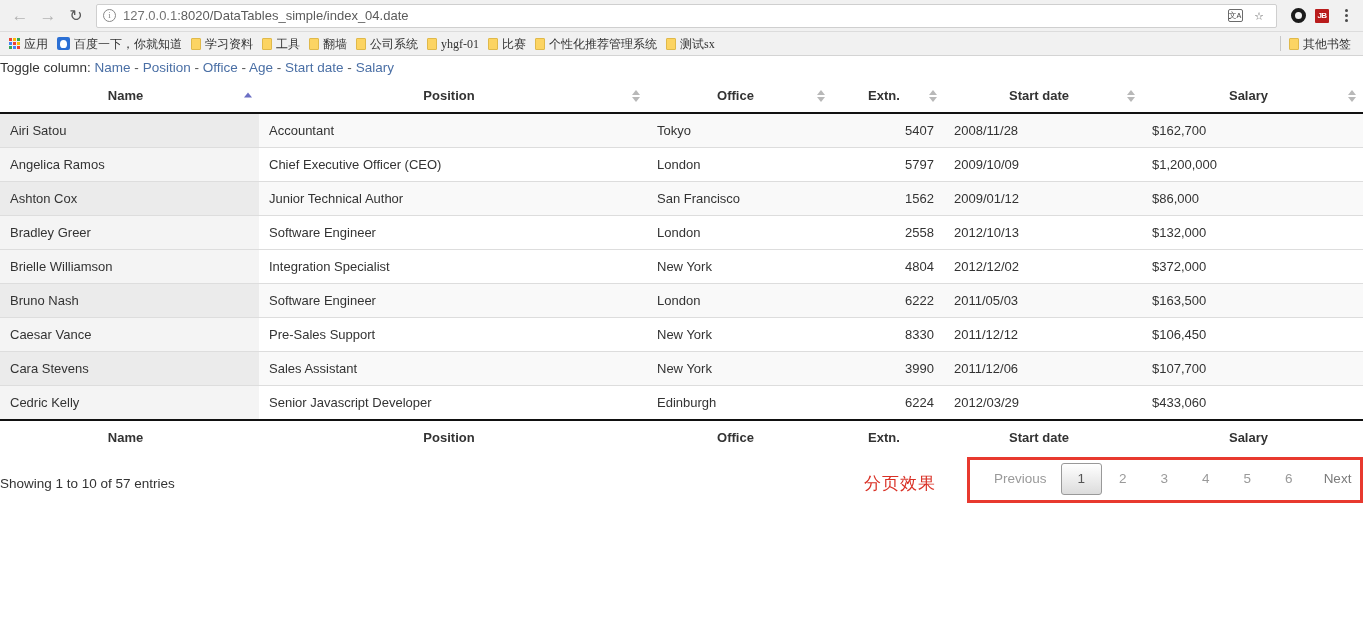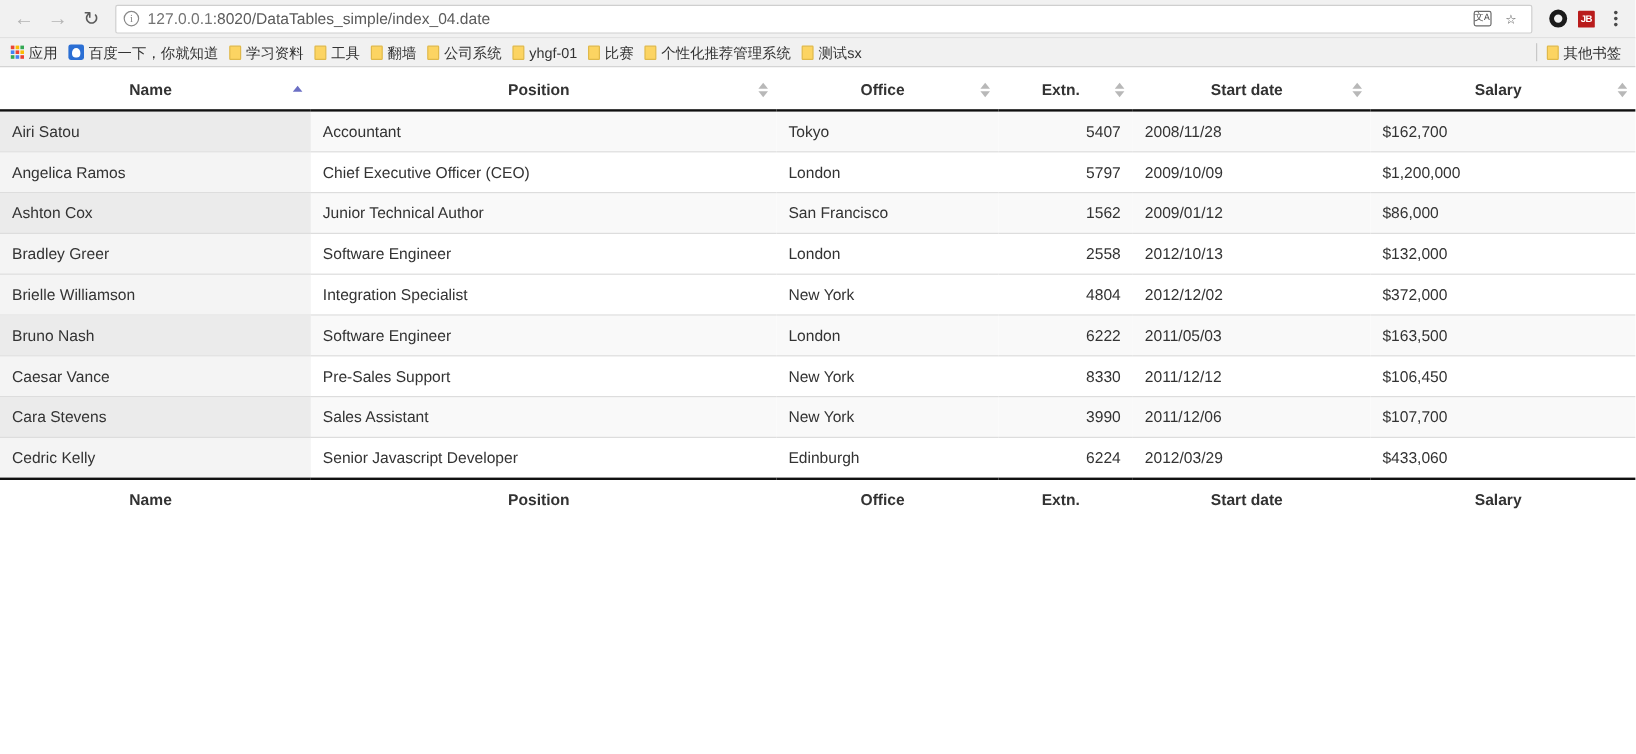--- a/index.html
+++ b/index.html
@@ -107,21 +107,21 @@
     color: #333;
     overflow: hidden;
     white-space: nowrap;
   }
   .bm {
     display: flex; align-items: center;
     padding: 2px 6px 2px 3px;
     flex: 0 0 auto;
     max-width: none;
   }
-  .bm-label { margin-left: 4px; line-height: 1; }
+  .bm-label { margin-left: 4px; line-height: 1; font-family: Liberation Serif, serif; }
   .apps-grid {
     width: 11px; height: 11px;
     display: grid;
     grid-template-columns: repeat(3, 3px);
     grid-template-rows: repeat(3, 3px);
     gap: 1px;
   }
   .apps-grid i { display: block; width: 3px; height: 3px; }
   .folder-ico {
     width: 10px; height: 12px;
@@ -430,20 +430,34 @@
   <div class="bm-spacer"></div>
   <div class="bm-divider"></div>
   <div class="bm">
     <span class="folder-ico"></span>
     <span class="bm-label">其他书签</span>
   </div>
 </div>
 
 <div class="page">
 
+  <div class="toggle-line">
+    <span>Toggle column:</span>
+    <a href="#">Name</a>
+    <span class="toggle-sep">-</span>
+    <a href="#">Position</a>
+    <span class="toggle-sep">-</span>
+    <a href="#">Office</a>
+    <span class="toggle-sep">-</span>
+    <a href="#">Age</a>
+    <span class="toggle-sep">-</span>
+    <a href="#">Start date</a>
+    <span class="toggle-sep">-</span>
+    <a href="#">Salary</a>
+  </div>
 
 
   <table class="dt">
     <colgroup>
       <col class="col-name">
         <col class="col-pos">
         <col class="col-off">
       <col class="col-ext">
         <col class="col-start">
         <col class="col-sal">
@@ -572,13 +586,30 @@
         <th>Name</th>
         <th>Position</th>
         <th>Office</th>
         <th>Extn.</th>
         <th>Start date</th>
         <th>Salary</th>
       </tr>
     </tfoot>
   </table>
 
+  <div class="bottom-bar">
+    <div class="dt-info">Showing 1 to 10 of 57 entries</div>
+
+    <div class="annot-label">分页效果</div>
+    <div class="annot-box"></div>
+
+    <div class="paginate">
+      <a class="pg-btn" href="#">Previous</a>
+      <a class="pg-btn num active" href="#">1</a>
+      <a class="pg-btn num" href="#">2</a>
+      <a class="pg-btn num" href="#">3</a>
+      <a class="pg-btn num" href="#">4</a>
+      <a class="pg-btn num" href="#">5</a>
+      <a class="pg-btn num" href="#">6</a>
+      <a class="pg-btn edge" href="#">Next</a>
+    </div>
+  </div>
 </div>
 
 </body></html>

